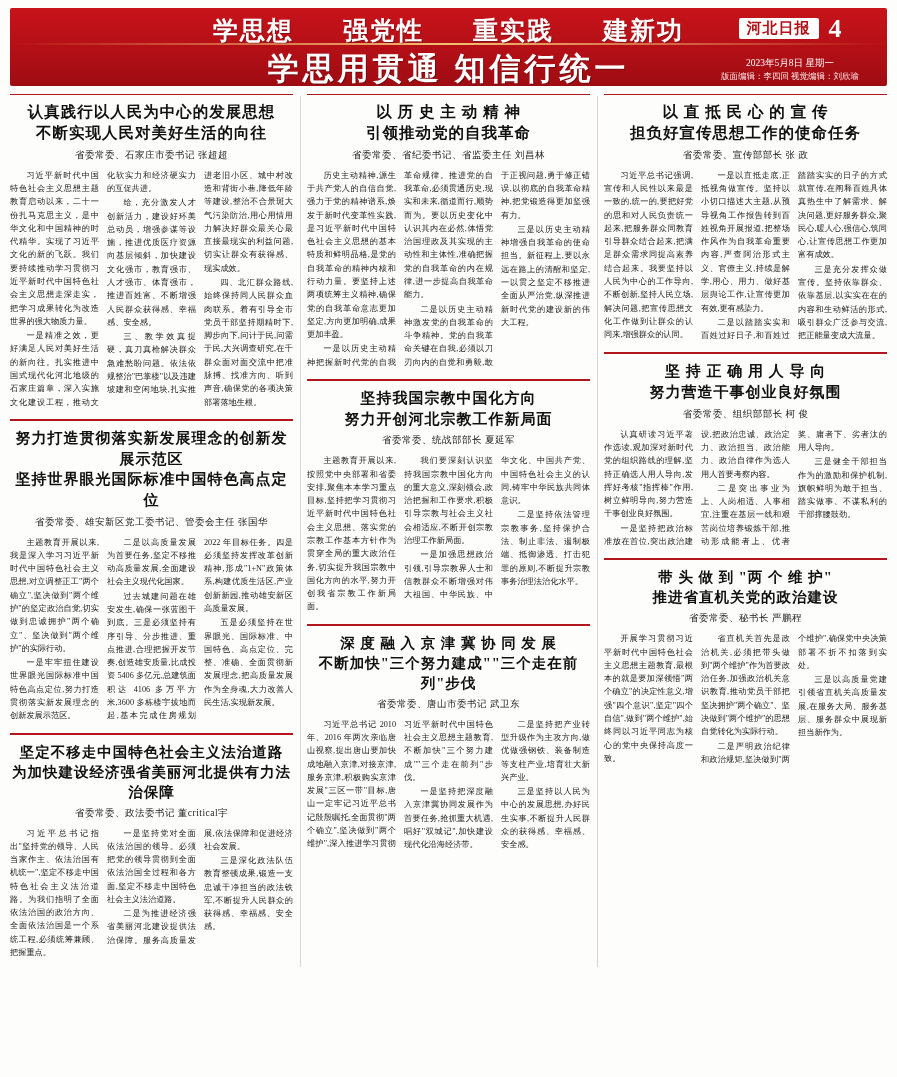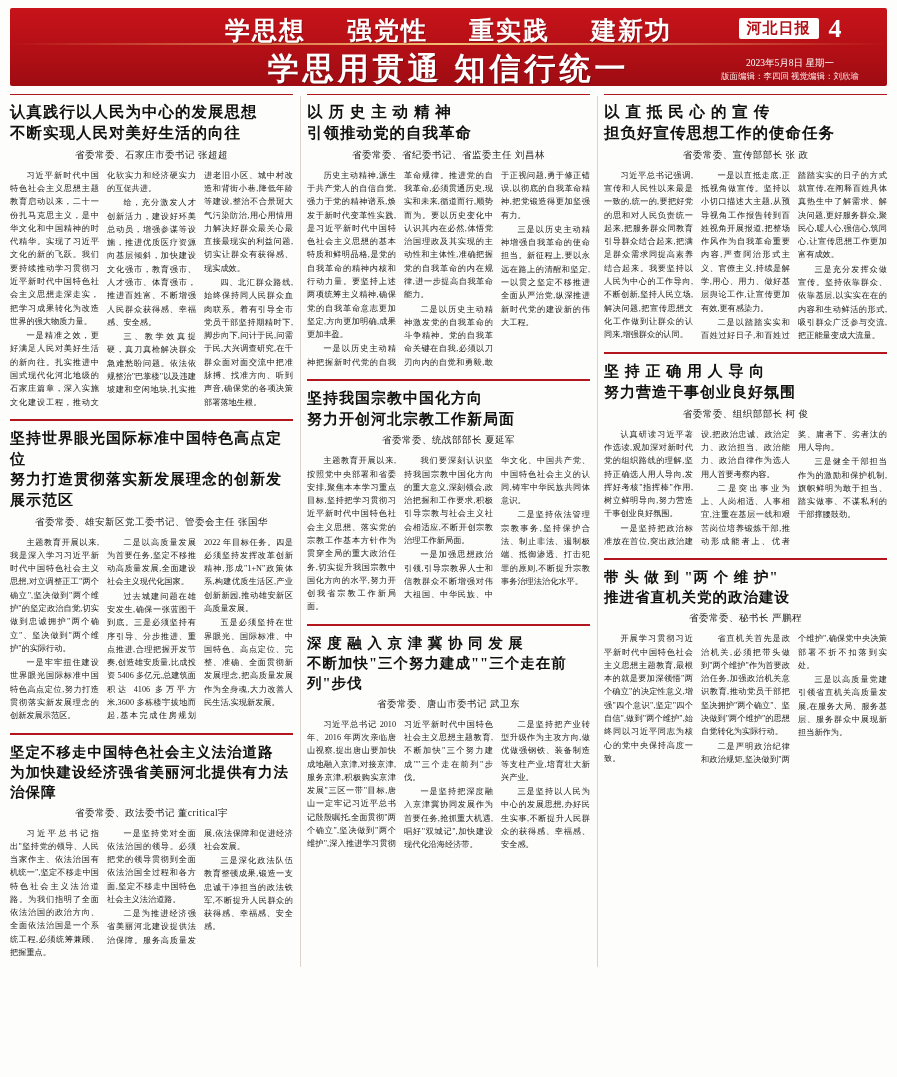--- a/index.html
+++ b/index.html
@@ -21,21 +21,21 @@
     border-radius:2px;
     overflow:hidden;
   }
   .masthead .slogan1{
     position:absolute;left:0;right:0;top:6px;
     text-align:center;
     color:#fff;
     font-size:25px;
     font-weight:bold;
     letter-spacing:2px;
-    font-family:Liberation Sans, sans-serif;
+    font-family:Liberation Mono, monospace;
     text-shadow:1px 1px 0 rgba(0,0,0,.25);
   }
   .masthead .slogan1 span{margin:0 16px;}
   .masthead .slogan2{
     position:absolute;left:0;right:0;top:40px;
     text-align:center;
     color:#fff;
     font-size:31px;
     font-weight:bold;
     letter-spacing:4px;
@@ -86,21 +86,21 @@
     width:1px;background:#d9d4cc;
   }
 
   .article{margin-bottom:10px;}
   .art-sep{
     border:0;border-top:2px solid #b3161c;
     margin:8px 0 7px 0;height:0;
   }
 
   .headline{
-    text-align:left;
+    text-align:center;
     font-weight:bold;
     color:#111;
     line-height:1.38;
     letter-spacing:1px;
   }
   .headline.h1{font-size:15.5px;}
   .headline.h2{font-size:15px;}
   .headline.h3{font-size:14.5px;}
   .byline{
     text-align:center;
@@ -163,22 +163,22 @@
           <p>习近平新时代中国特色社会主义思想主题教育启动以来，二十一份扎马克思主义，是中华文化和中国精神的时代精华。实现了习近平文化的新的飞跃。我们要持续推动学习贯彻习近平新时代中国特色社会主义思想走深走实，把学习成果转化为改造世界的强大物质力量。</p>
           <p>一是精准之效，更好满足人民对美好生活的新向往。扎实推进中国式现代化河北地级的石家庄篇章，深入实施文化建设工程，推动文化软实力和经济硬实力的互促共进。</p>
           <p>给，充分激发人才创新活力，建设好环美总动员，增强参谋等设施，推进优质医疗资源向基层倾斜，加快建设文化强市，教育强市、人才强市、体育强市，推进百姓富、不断增强人民群众获得感、幸福感、安全感。</p>
           <p>三、教学效真提硬，真刀真枪解决群众急难愁盼问题。依法依规整治"巴掌楼"以及违建坡建和空闲地块,扎实推进老旧小区、城中村改造和背街小巷,降低年龄等建设,整治不合景斑大气污染防治,用心用情用力解决好群众最关心最直接最现实的利益问题,切实让群众有获得感、现实成效。</p>
           <p>四、北汇群众路线,始终保持同人民群众血肉联系。着有引导全市党员干部坚持期精时下,脚步向下,问计于民,问需于民,大兴调查研究,在千群众面对面交流中把准脉搏、找准方向、听到声音,确保党的各项决策部署落地生根。</p>
         </div>
       </div>
 
       <div class="article">
         <hr class="art-sep">
+        <div class="headline h2">努力打造贯彻落实新发展理念的创新发展示范区</div>
         <div class="headline h2">坚持世界眼光国际标准中国特色高点定位</div>
-        <div class="headline h2">努力打造贯彻落实新发展理念的创新发展示范区</div>
         <div class="byline">省委常委、雄安新区党工委书记、管委会主任  张国华</div>
         <div class="body">
           <p>主题教育开展以来,我是深入学习习近平新时代中国特色社会主义思想,对立调整正工"两个确立",坚决做到"两个维护"的坚定政治自觉,切实做到忠诚拥护"两个确立"、坚决做到"两个维护"的实际行动。</p>
           <p>一是牢牢扭住建设世界眼光国际标准中国特色高点定位,努力打造贯彻落实新发展理念的创新发展示范区。</p>
           <p>二是以高质量发展为首要任务,坚定不移推动高质量发展,全面建设社会主义现代化国家。</p>
           <p>过去城建问题在雄安发生,确保一张蓝图干到底。三是必须坚持有序引导、分步推进、重点推进,合理把握开发节奏,创造雄安质量,比成投资 5406 多亿元,总建筑面积达 4106 多万平方米,3600 多栋楼宇拔地而起,基本完成住房规划 2022 年目标任务。四是必须坚持发挥改革创新精神,形成"1+N"政策体系,构建优质生活区,产业创新新园,推动雄安新区高质量发展。</p>
           <p>五是必须坚持在世界眼光、国际标准、中国特色、高点定位、完整、准确、全面贯彻新发展理念,把高质量发展作为全身魂,大力改善人民生活,实现新发展。</p>
         </div>
       </div>
 

